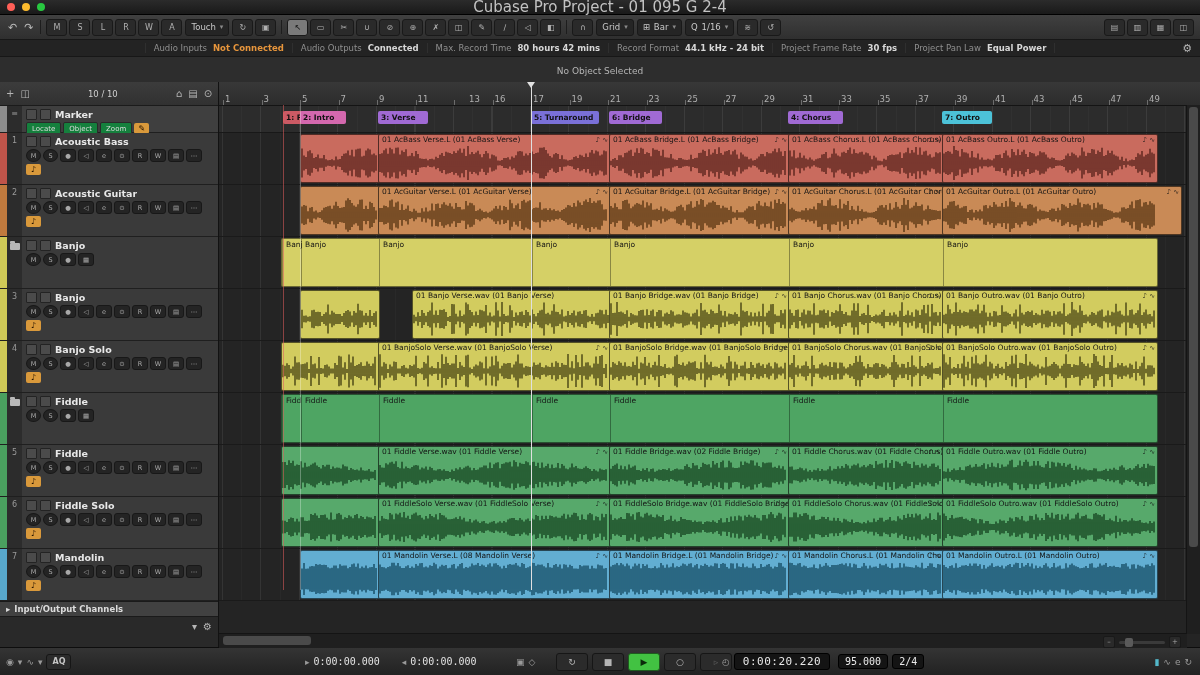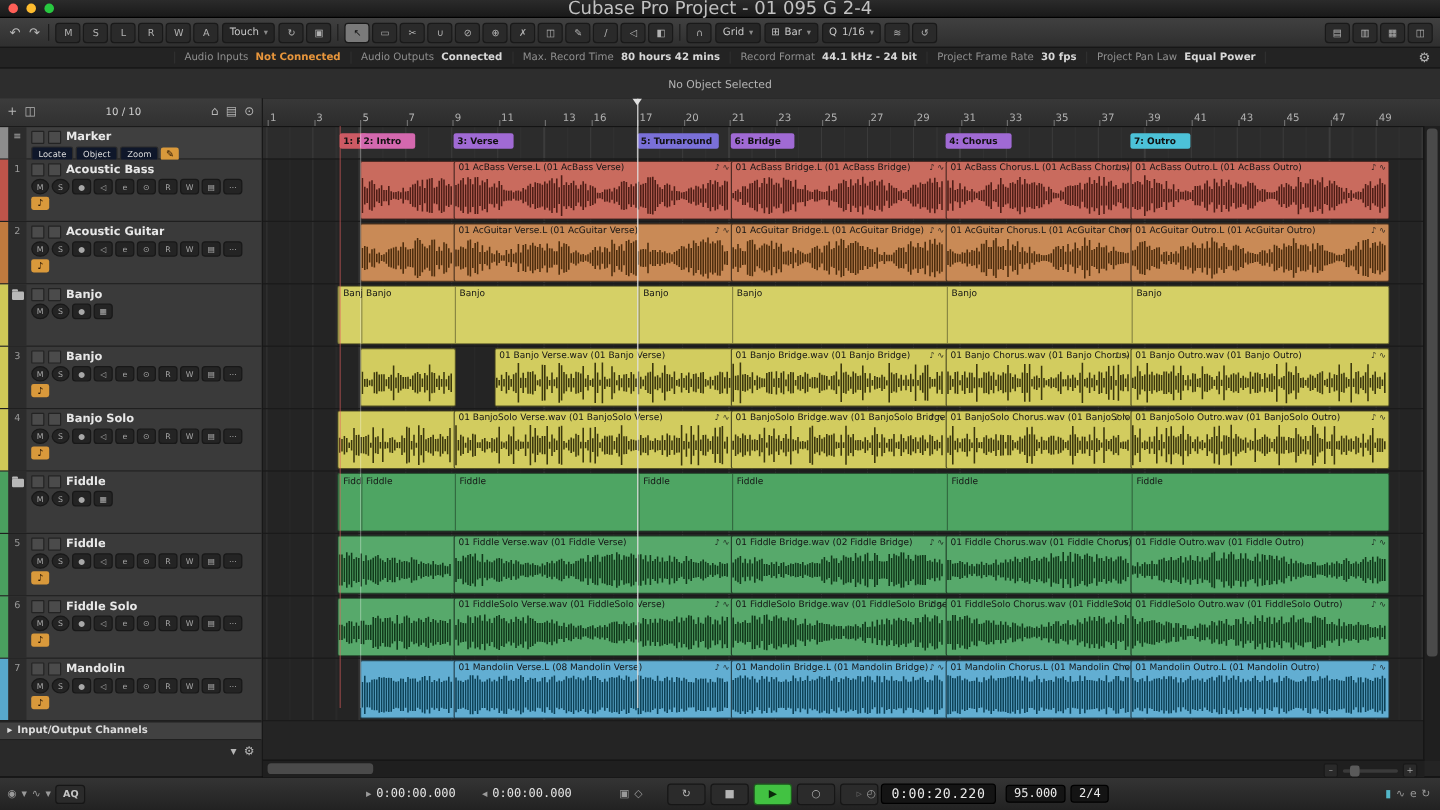--- a/index.html
+++ b/index.html
@@ -34,21 +34,21 @@
   .strip{width:7px;flex:0 0 7px}
   .numcol{width:15px;flex:0 0 15px;background:#2c2c2c;color:#9a9a9a;font-size:8px;display:flex;justify-content:center;padding-top:3px}
   .tbody{flex:1;padding:2px 4px 0 4px;min-width:0;position:relative}
   .l1{display:flex;align-items:center;gap:3px;height:12px}
   .mini{width:9px;height:9px;background:#4b4b4b;border:1px solid #232323;border-radius:1px;flex:0 0 9px}
   .tname{font-size:9.5px;font-weight:bold;color:#e8e8e8;white-space:nowrap;overflow:hidden;margin-left:1px}
   .l2{display:flex;align-items:center;gap:2px;margin-top:2px}
   .cbtn{height:11px;min-width:12px;background:#242424;border:1px solid #181818;border-radius:3px;color:#a8a8a8;font-size:6.5px;display:inline-flex;align-items:center;justify-content:center;padding:0 1px}
   .cbtn.rd{border-radius:50%;width:11px;min-width:11px}
   .badge{width:15px;height:11px;background:#d9993b;border-radius:2px;color:#241200;font-size:8px;display:inline-flex;align-items:center;justify-content:center}
-  .mkbtn{height:11px;padding:0 5px;background:#0f172a;border:1px solid #2a2a2a;border-radius:2px;color:#dcdcdc;font-size:7px;display:inline-flex;align-items:center}
+  .mkbtn{height:11px;padding:0 5px;background:#15803d;border:1px solid #2a2a2a;border-radius:2px;color:#dcdcdc;font-size:7px;display:inline-flex;align-items:center}
   .iobar{height:14px;background:#414141;border-top:1px solid #1a1a1a;border-bottom:1px solid #1a1a1a;color:#dcdcdc;font-size:8.5px;font-weight:bold;display:flex;align-items:center;gap:4px;padding-left:6px}
   .panelfill{flex:1;background:#292929;position:relative}
   .folder-ico{width:10px;height:7px;background:#b8b8b8;border-radius:1px;position:relative;margin-top:3px;display:inline-block}
   .folder-ico:before{content:"";position:absolute;top:-2px;left:0;width:5px;height:2px;background:#b8b8b8;border-radius:1px 1px 0 0}
   .timeline{flex:1;position:relative;overflow:hidden;background:#242424}
   .ruler{height:23px;background:linear-gradient(#383838,#2c2c2c);border-bottom:1px solid #141414;position:relative}
   .rnum{position:absolute;bottom:1px;font-size:8.5px;color:#b0b0b0}
   .rtick{position:absolute;bottom:0;width:1px;height:5px;background:rgba(255,255,255,0.3)}
   .mlane{height:26px;background:#2c2c2c;border-bottom:1px solid #181818;position:relative}
   .lane{position:relative;border-bottom:1px solid #1a1a1a}
@@ -471,21 +471,21 @@
         <span class="rnum" style="left: 160px;">9</span>
         <span class="rtick" style="left: 196.5px;"></span>
         <span class="rnum" style="left: 198.5px;">11</span>
         <span class="rtick" style="left: 235px;"></span>
         <span class="rnum" style="left: 250px;">13</span>
         <span class="rtick" style="left: 273.5px;"></span>
         <span class="rnum" style="left: 275.5px;">16</span>
         <span class="rtick" style="left: 312px;"></span>
         <span class="rnum" style="left: 314px;">17</span>
         <span class="rtick" style="left: 350.5px;"></span>
-        <span class="rnum" style="left: 352.5px;">20</span>
+        <span class="rnum" style="left: 352.5px;">19</span>
         <span class="rtick" style="left: 389px;"></span>
         <span class="rnum" style="left: 391px;">21</span>
         <span class="rtick" style="left: 427.5px;"></span>
         <span class="rnum" style="left: 429.5px;">23</span>
         <span class="rtick" style="left: 466px;"></span>
         <span class="rnum" style="left: 468px;">25</span>
         <span class="rtick" style="left: 504.5px;"></span>
         <span class="rnum" style="left: 506.5px;">27</span>
         <span class="rtick" style="left: 543px;"></span>
         <span class="rnum" style="left: 545px;">29</span>
@@ -575,21 +575,21 @@
               <path d="M1 9.1L1 26.9M3 10.8L3 25.2M5 6.3L5 29.7M7 9.9L7 26.1M9 12.2L9 23.8M11 12.3L11 23.7M13 4.0L13 32.0M15 2.9L15 33.1M17 2.7L17 33.3M19 6.5L19 29.5M21 11.2L21 24.8M23 9.4L23 26.6M25 7.6L25 28.4M27 6.0L27 30.0M29 6.7L29 29.3M31 7.8L31 28.2M33 3.6L33 32.4M35 10.6L35 25.4M37 5.2L37 30.8M39 8.6L39 27.4M41 6.2L41 29.8M43 12.8L43 23.2M45 12.6L45 23.4M47 11.7L47 24.3M49 12.9L49 23.1M51 9.4L51 26.6M53 14.3L53 21.7M55 11.3L55 24.7M57 12.5L57 23.5M59 13.7L59 22.3M61 14.8L61 21.2M63 14.4L63 21.6M65 13.6L65 22.4M67 9.8L67 26.2M69 8.9L69 27.1M71 7.8L71 28.2M73 10.2L73 25.8M75 13.5L75 22.5M77 7.7L77 28.3M79 7.3L79 28.7M81 4.3L81 31.7M83 10.8L83 25.2M85 9.7L85 26.3M87 4.0L87 32.0M89 7.5L89 28.5M91 1.9L91 34.1M93 2.9L93 33.1M95 9.7L95 26.3M97 7.4L97 28.6M99 5.6L99 30.4M101 5.4L101 30.6M103 3.8L103 32.2M105 5.1L105 30.9M107 7.9L107 28.1M109 7.9L109 28.1M111 11.3L111 24.7M113 8.8L113 27.2M115 10.6L115 25.4M117 10.7L117 25.3M119 13.1L119 22.9M121 9.2L121 26.8M123 14.8L123 21.2M125 15.6L125 20.4M127 13.1L127 22.9M129 15.3L129 20.7M131 15.2L131 20.8M133 15.3L133 20.7M135 13.4L135 22.6M137 11.4L137 24.6M139 9.2L139 26.8M141 9.7L141 26.3M143 9.3L143 26.7M145 12.9L145 23.1M147 6.6L147 29.4M149 4.0L149 32.0M151 8.5L151 27.5M153 9.2L153 26.8M155 5.4L155 30.6M157 8.9L157 27.1M159 9.5L159 26.5M161 4.5L161 31.5M163 11.8L163 24.2M165 2.8L165 33.2M167 6.1L167 29.9M169 2.0L169 34.0M171 7.0L171 29.0M173 5.0L173 31.0M175 6.5L175 29.5" stroke="#4e2d0d" stroke-width="1.3" fill="none"></path>
             </svg>
           </div>
           <div class="event" style="left: 569px; width: 154px; background: rgb(201, 138, 86);">
             <div class="ev-label">01 AcGuitar Chorus.L (01 AcGuitar Chorus)</div>
             <span class="ev-icons">♪ ∿</span>
             <svg width="152" height="36">
               <path d="M1 12.2L1 23.8M3 10.8L3 25.2M5 12.6L5 23.4M7 14.1L7 21.9M9 14.5L9 21.5M11 14.8L11 21.2M13 13.3L13 22.7M15 13.6L15 22.4M17 10.9L17 25.1M19 13.3L19 22.7M21 11.4L21 24.6M23 11.9L23 24.1M25 9.5L25 26.5M27 12.5L27 23.5M29 6.1L29 29.9M31 6.2L31 29.8M33 3.0L33 33.0M35 8.8L35 27.2M37 8.9L37 27.1M39 3.3L39 32.7M41 1.3L41 34.7M43 8.4L43 27.6M45 8.8L45 27.2M47 7.9L47 28.1M49 11.3L49 24.7M51 2.2L51 33.8M53 11.6L53 24.4M55 6.8L55 29.2M57 8.0L57 28.0M59 4.0L59 32.0M61 13.1L61 22.9M63 9.1L63 26.9M65 12.4L65 23.6M67 13.7L67 22.3M69 8.7L69 27.3M71 14.1L71 21.9M73 12.3L73 23.7M75 14.8L75 21.2M77 14.5L77 21.5M79 15.6L79 20.4M81 15.8L81 20.2M83 15.6L83 20.4M85 14.9L85 21.1M87 14.0L87 22.0M89 10.8L89 25.2M91 8.6L91 27.4M93 8.1L93 27.9M95 10.5L95 25.5M97 8.1L97 27.9M99 12.8L99 23.2M101 6.3L101 29.7M103 12.5L103 23.5M105 10.7L105 25.3M107 5.1L107 30.9M109 9.7L109 26.3M111 11.7L111 24.3M113 8.0L113 28.0M115 1.0L115 35.0M117 7.8L117 28.2M119 3.1L119 32.9M121 11.4L121 24.6M123 10.4L123 25.6M125 8.8L125 27.2M127 5.2L127 30.8M129 9.0L129 27.0M131 9.1L131 26.9M133 7.6L133 28.4M135 13.4L135 22.6M137 12.2L137 23.8M139 8.6L139 27.4M141 11.9L141 24.1M143 12.8L143 23.2M145 13.0L145 23.0M147 13.3L147 22.7M149 14.0L149 22.0M151 13.7L151 22.3" stroke="#4e2d0d" stroke-width="1.3" fill="none"></path>
             </svg>
           </div>
-          <div class="event" style="left: 723px; width: 214px; background: rgb(201, 138, 86);">
+          <div class="event" style="left: 723px; width: 214px; background: rgb(201, 138, 86); padding-left: 24px;">
             <div class="ev-label">01 AcGuitar Outro.L (01 AcGuitar Outro)</div>
             <span class="ev-icons">♪ ∿</span>
             <svg width="212" height="36">
               <path d="M1 11.7L1 24.3M3 11.2L3 24.8M5 8.3L5 27.7M7 4.8L7 31.2M9 4.4L9 31.6M11 3.9L11 32.1M13 8.7L13 27.3M15 7.8L15 28.2M17 11.3L17 24.7M19 10.5L19 25.5M21 9.3L21 26.7M23 9.1L23 26.9M25 15.1L25 20.9M27 13.0L27 23.0M29 12.6L29 23.4M31 15.5L31 20.5M33 12.9L33 23.1M35 14.5L35 21.5M37 12.4L37 23.6M39 14.3L39 21.7M41 8.4L41 27.6M43 8.1L43 27.9M45 11.2L45 24.8M47 8.4L47 27.6M49 9.9L49 26.1M51 5.0L51 31.0M53 7.4L53 28.6M55 9.7L55 26.3M57 9.6L57 26.4M59 5.9L59 30.1M61 10.0L61 26.0M63 4.0L63 32.0M65 9.4L65 26.6M67 0.9L67 35.1M69 4.2L69 31.8M71 5.1L71 30.9M73 9.9L73 26.1M75 8.3L75 27.7M77 5.4L77 30.6M79 8.8L79 27.2M81 11.2L81 24.8M83 11.6L83 24.4M85 7.7L85 28.3M87 7.0L87 29.0M89 7.7L89 28.3M91 10.4L91 25.6M93 9.6L93 26.4M95 14.2L95 21.8M97 12.6L97 23.4M99 13.7L99 22.3M101 13.8L101 22.2M103 14.6L103 21.4M105 14.9L105 21.1M107 13.0L107 23.0M109 11.6L109 24.4M111 11.7L111 24.3M113 14.0L113 22.0M115 10.7L115 25.3M117 13.3L117 22.7M119 6.9L119 29.1M121 7.7L121 28.3M123 9.6L123 26.4M125 11.0L125 25.0M127 5.9L127 30.1M129 8.7L129 27.3M131 7.4L131 28.6M133 7.9L133 28.1M135 1.6L135 34.4M137 5.5L137 30.5M139 10.2L139 25.8M141 7.0L141 29.0M143 7.4L143 28.6M145 6.8L145 29.2M147 8.3L147 27.7M149 12.4L149 23.6M151 6.0L151 30.0M153 10.7L153 25.3M155 5.4L155 30.6M157 7.6L157 28.4M159 7.2L159 28.8M161 11.8L161 24.2M163 12.0L163 24.0M165 13.0L165 23.0M167 13.4L167 22.6M169 14.3L169 21.7M171 15.7L171 20.3M173 15.2L173 20.8M175 15.6L175 20.4M177 14.5L177 21.5M179 10.5L179 25.5M181 10.2L181 25.8M183 11.7L183 24.3M185 10.9L185 25.1M187 7.8L187 28.2M189 4.6L189 31.4M191 11.2L191 24.8M193 3.2L193 32.8M195 3.0L195 33.0M197 2.2L197 33.8M199 9.5L199 26.5M201 5.5L201 30.5M203 4.9L203 31.1M205 7.8L205 28.2M207 4.2L207 31.8M209 6.2L209 29.8M211 7.4L211 28.6" stroke="#4e2d0d" stroke-width="1.3" fill="none"></path>
             </svg>
           </div>
         </div>
         <div class="lane gridbg" style="height: 51px;">
           <div class="fblock" style="left: 62px; width: 875px; background: rgb(213, 208, 102);">
             <div class="fsec" style="left: 0px; width: 19px;">

